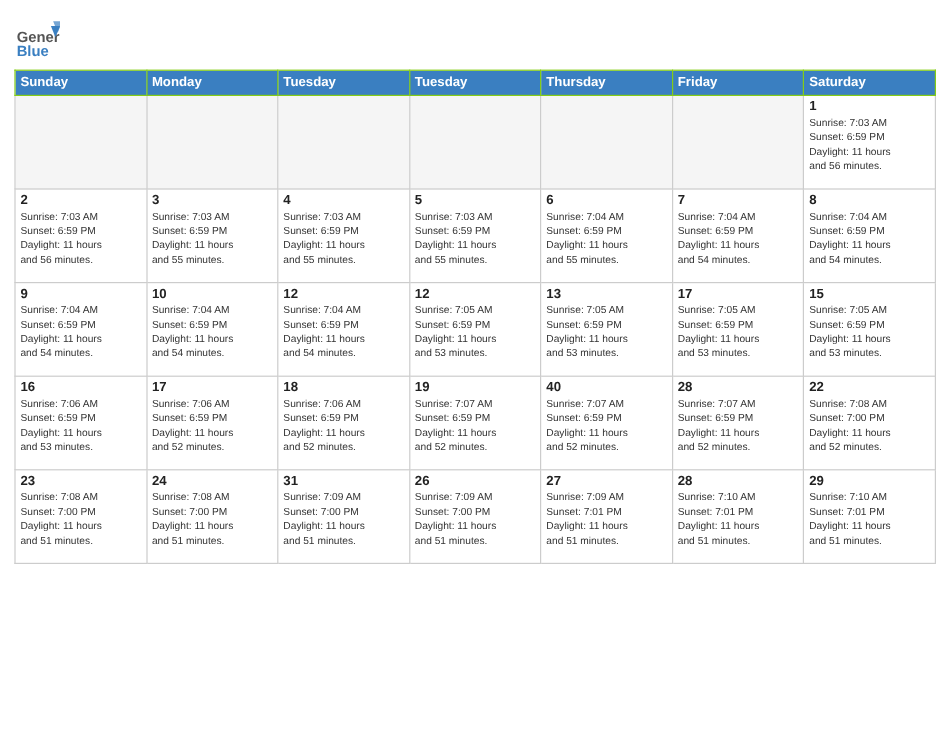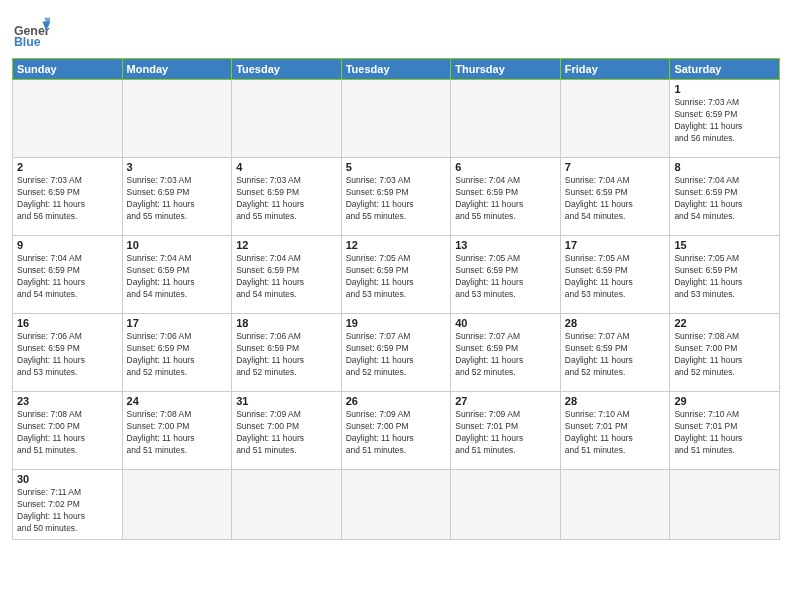--- a/index.html
+++ b/index.html
@@ -332,30 +332,15 @@
 and 51 minutes.</div>
           </td>
           <td>
             <span class="day-num">29</span>
             <div class="day-info" style="white-space: pre-line;">Sunrise: 7:10 AM
 Sunset: 7:01 PM
 Daylight: 11 hours
 and 51 minutes.</div>
           </td>
         </tr>
-        <tr>
-          <td class="last-row">
-            <span class="day-num">30</span>
-            <div class="day-info" style="white-space: pre-line;">Sunrise: 7:11 AM
-Sunset: 7:02 PM
-Daylight: 11 hours
-and 50 minutes.</div>
-          </td>
-          <td class="empty last-row"></td>
-          <td class="empty last-row"></td>
-          <td class="empty last-row"></td>
-          <td class="empty last-row"></td>
-          <td class="empty last-row"></td>
-          <td class="empty last-row"></td>
-        </tr>
       </tbody>
   </table>
 </div>
 
 </body></html>

